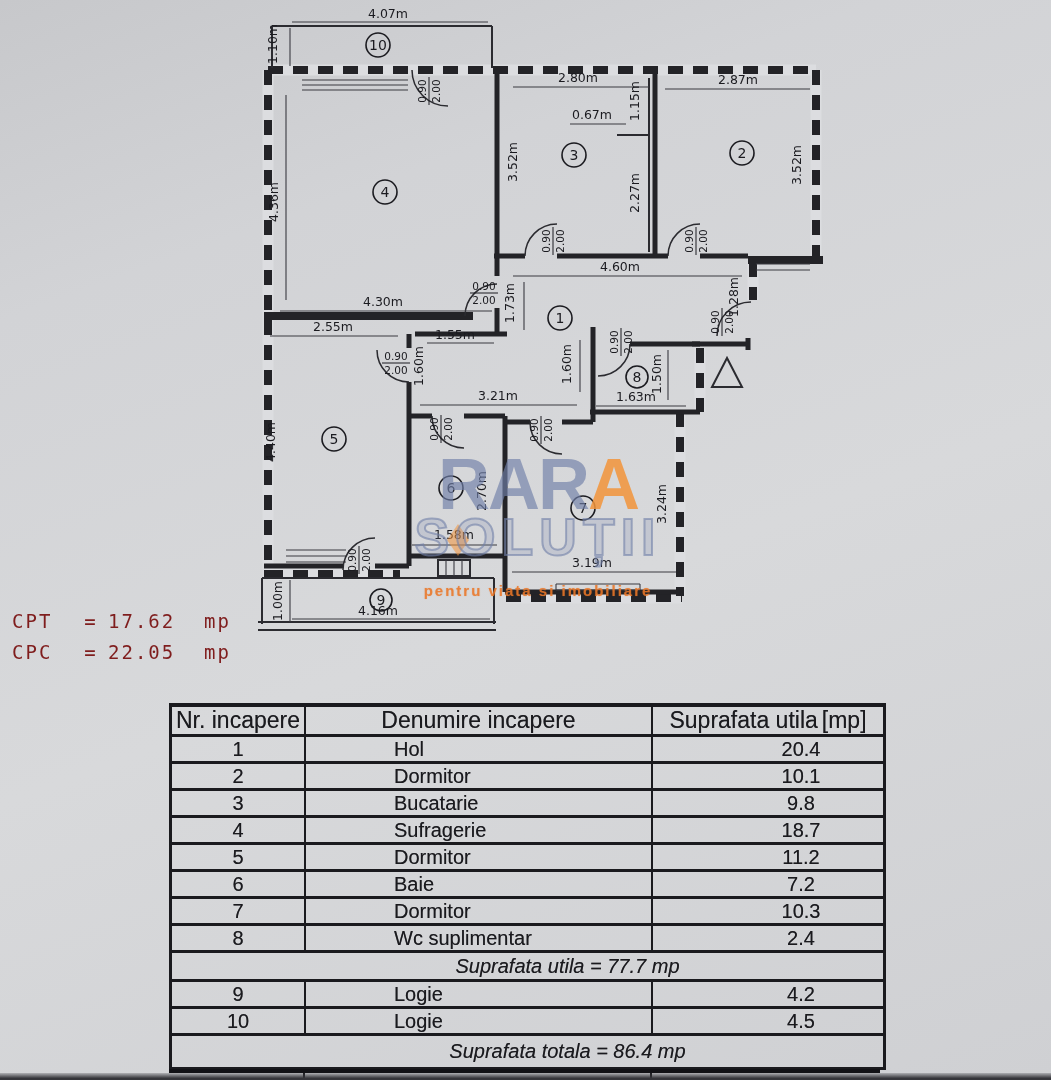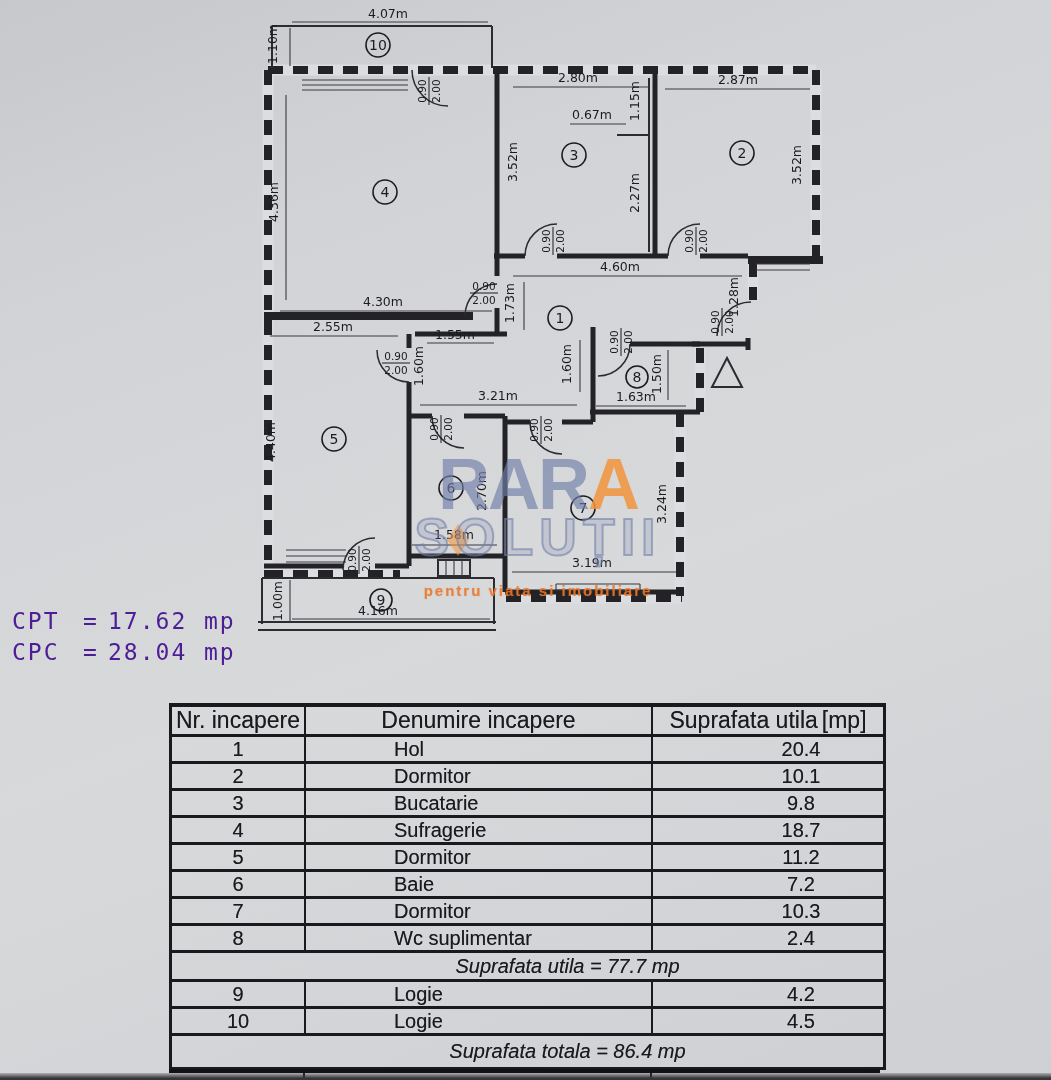--- a/index.html
+++ b/index.html
@@ -27,21 +27,21 @@
   .wm1{font-weight:bold;font-size:72px;line-height:64px;letter-spacing:-2px;color:rgba(113,128,168,.66)}
   .wm1 .acc{color:rgba(242,148,58,.85)}
   .wm2{font-weight:bold;font-size:52px;line-height:50px;letter-spacing:6px;margin-top:-4px;
        color:rgba(113,128,168,.20);-webkit-text-stroke:2px rgba(113,128,168,.60)}
   .wm3{font-weight:bold;font-size:15px;letter-spacing:2px;margin-top:20px;color:rgba(234,118,38,.78);
        text-shadow:0 0 1px rgba(234,118,38,.5)}
   #wm-diamond{position:absolute;left:447px;top:524px;width:22px;height:32px;
        background:rgba(242,148,58,.55);clip-path:polygon(50% 0,100% 50%,50% 100%,0 50%)}
   
   #notes{position:absolute;left:12px;top:606px;font-family:"DejaVu Sans Mono",monospace;
-       font-size:23px;line-height:31px;color:#4c1d95;letter-spacing:2px}
+       font-size:19px;line-height:31px;color:#7f1d1d;letter-spacing:2px}
   #notes .lbl{display:inline-block;width:62px}
   #notes .eq{display:inline-block;width:34px;text-align:center}
   #notes .val{display:inline-block;width:96px}
   
   #tbl{position:absolute;left:169px;top:703px;width:711px;border:3px solid #1a1a1e;border-top-width:4px;
        color:#1a1a1e;font-size:20px}
   .tr{display:grid;grid-template-columns:134px 347px 230px;border-bottom:3px solid #1a1a1e;
       align-items:center;height:27px;box-sizing:border-box;
       text-shadow:0 0 .6px rgba(20,20,25,.55)}
   .tr.head{height:30px;font-size:23px}
@@ -290,21 +290,21 @@
 
 <div id="wm-diamond"></div>
 <div id="wm">
   <div class="wm1"><span>RAR</span><span class="acc">A</span></div>
   <div class="wm2">SOLUȚII</div>
   <div class="wm3">pentru viata si imobiliare</div>
 </div>
 
 <div id="notes">
   <div><span class="lbl">CPT</span><span class="eq">=</span><span class="val">17.62</span><span>mp</span></div>
-  <div><span class="lbl">CPC</span><span class="eq">=</span><span class="val">28.04</span><span>mp</span></div>
+  <div><span class="lbl">CPC</span><span class="eq">=</span><span class="val">22.05</span><span>mp</span></div>
 </div>
 
 <div id="tbl">
   <div class="tr head">
     <div class="td">Nr. incapere</div>
     <div class="td">Denumire incapere</div>
     <div class="td h3">
         <span>Suprafata utila</span>
         <span>[mp]</span>
       </div>

